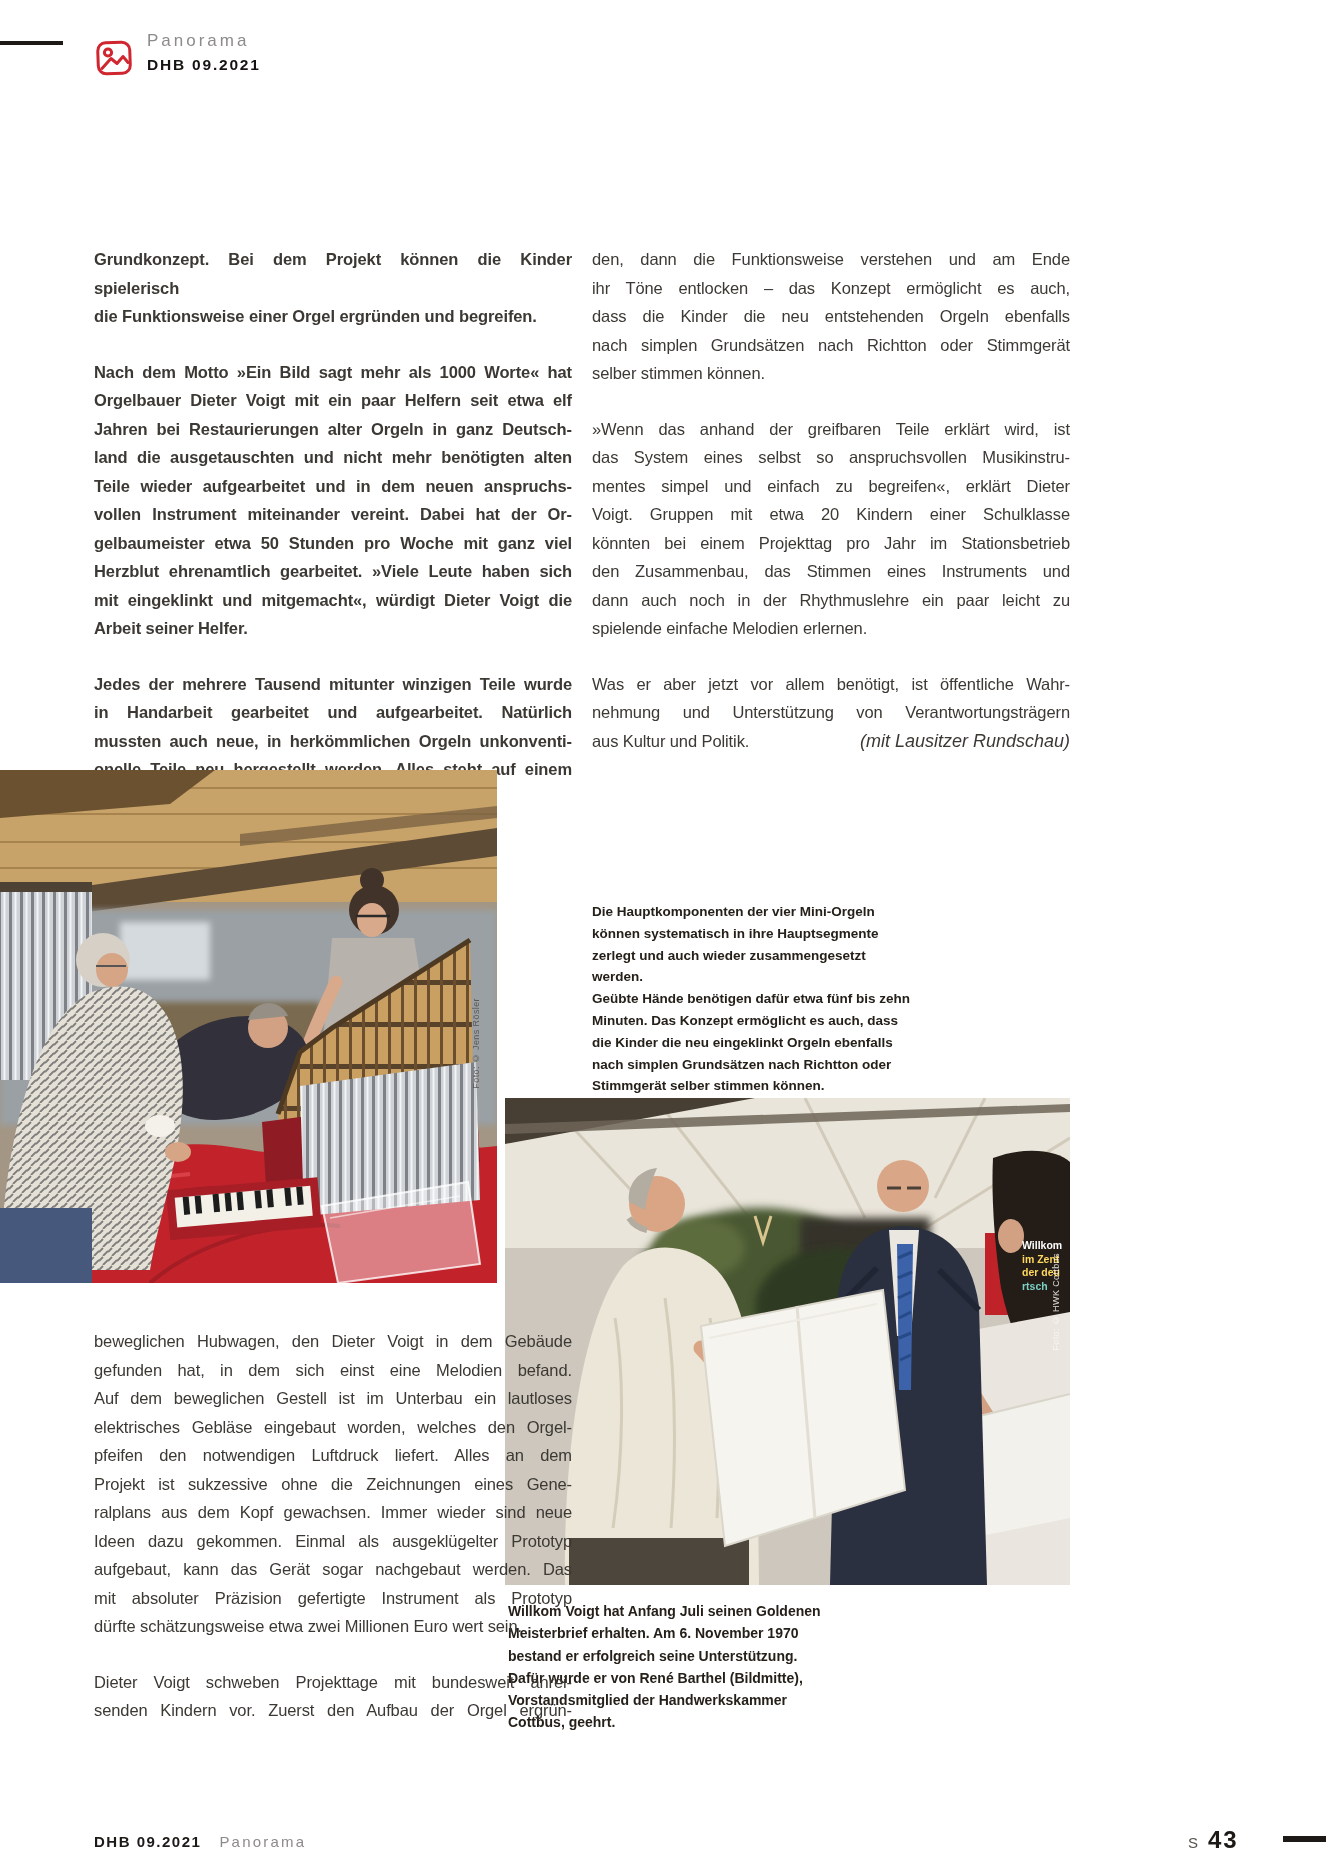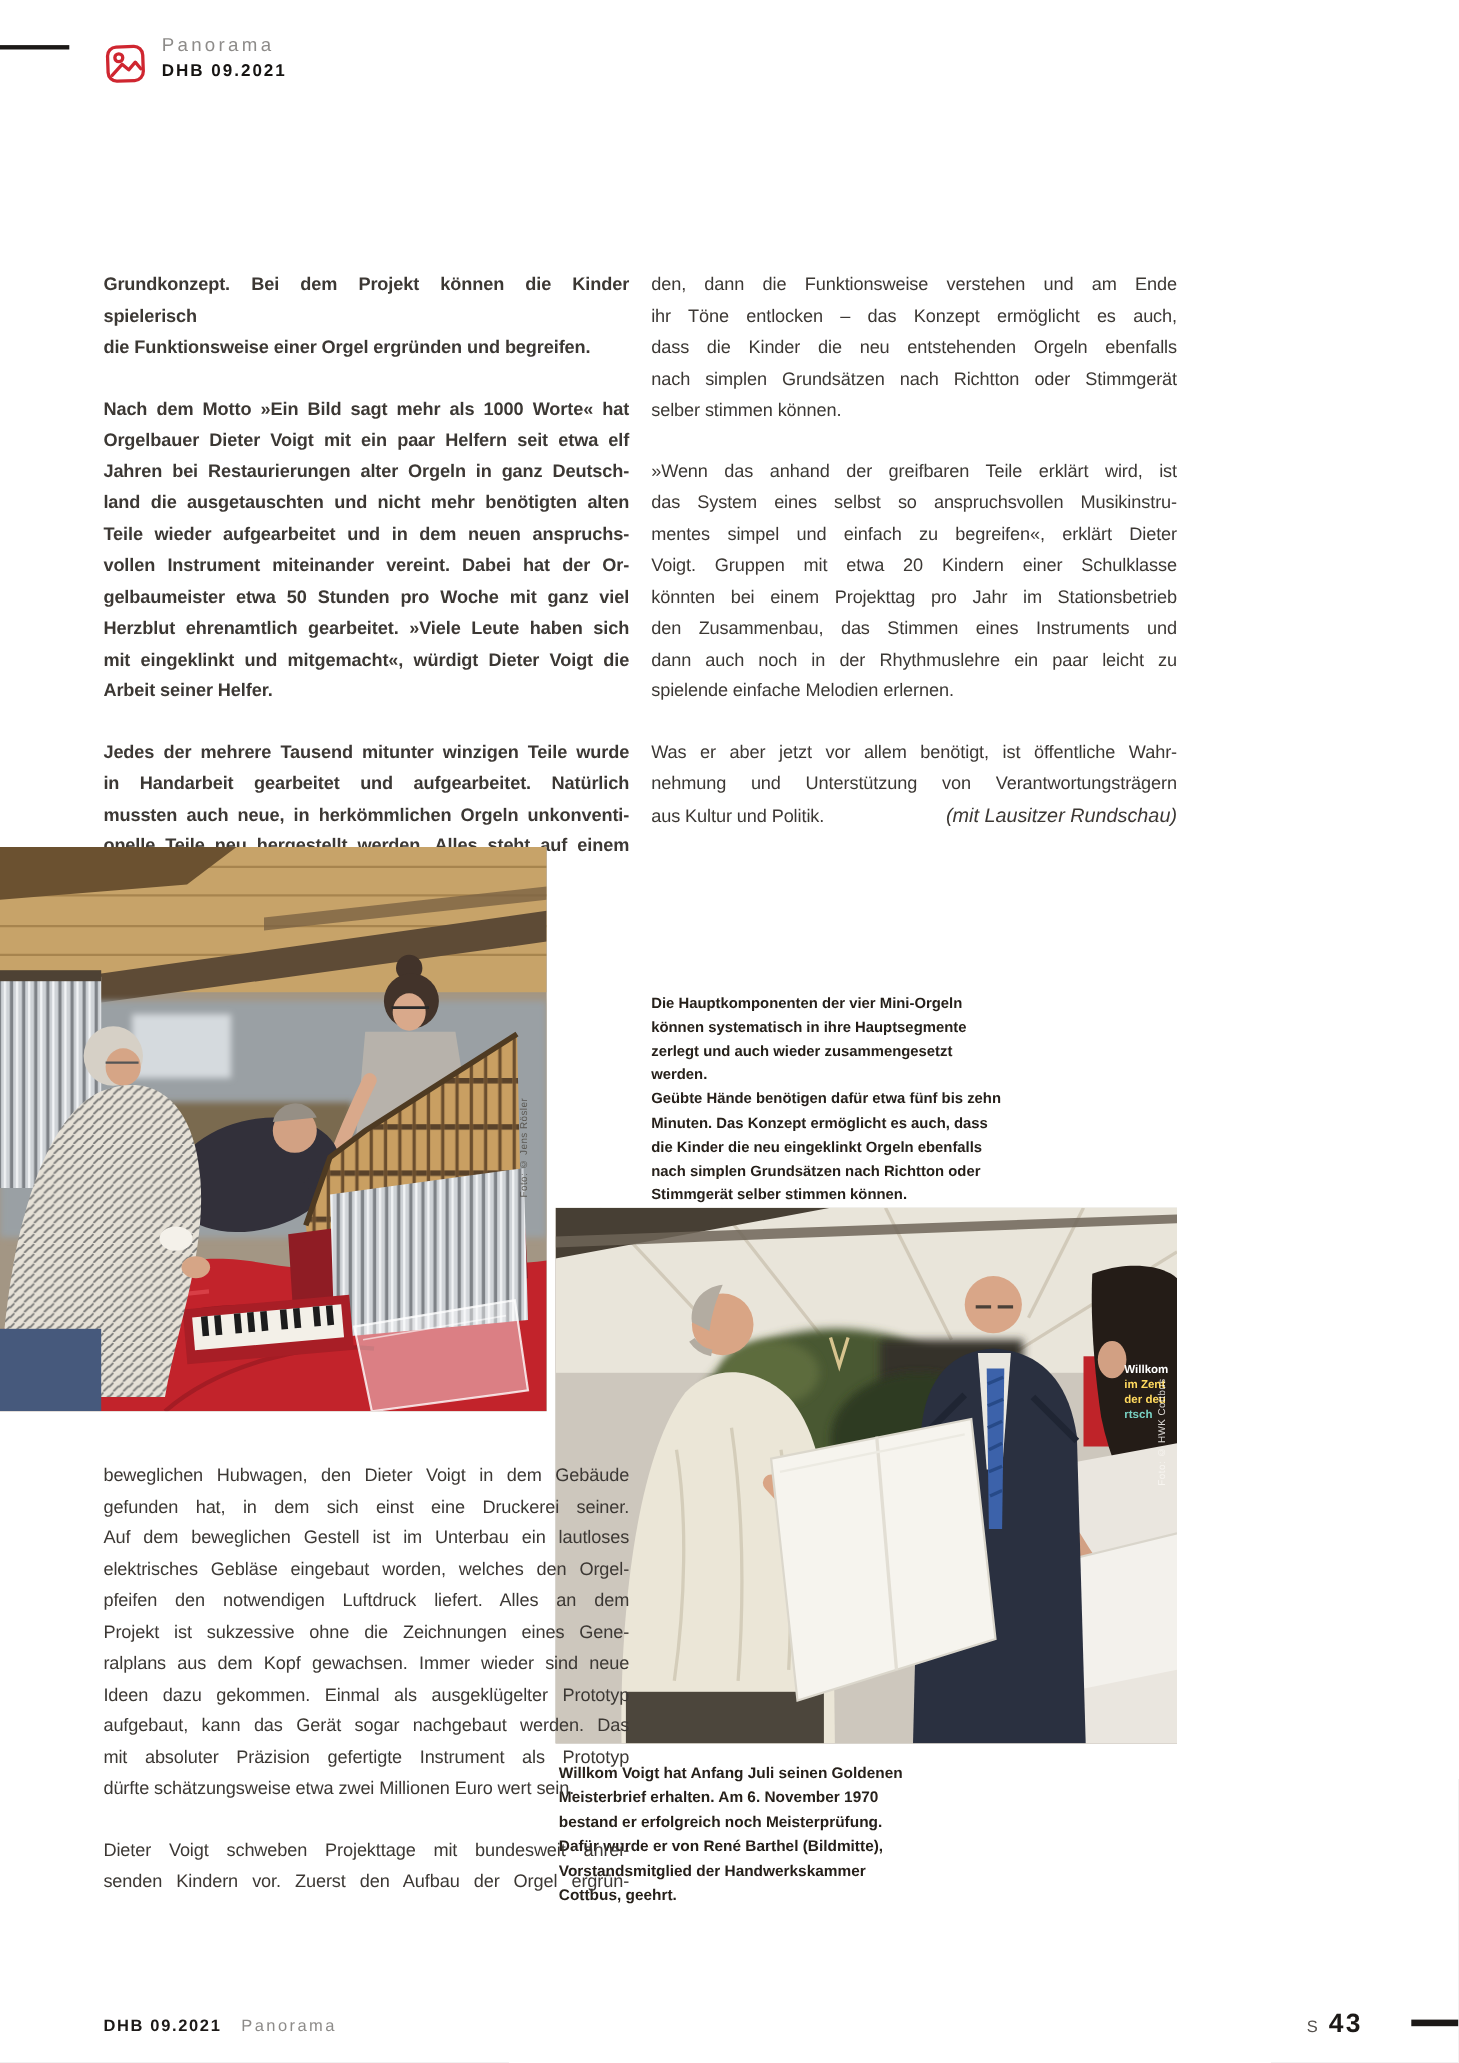--- a/index.html
+++ b/index.html
@@ -349,30 +349,30 @@
       <div class="banner-line">Willkom</div>
       <div class="banner-line">im Zent</div>
       <div class="banner-line">der deu</div>
       <div class="banner-line">rtsch</div>
     </div>
   <div class="abs vcredit vcredit2">Foto: © HWK Cottbus</div>
 
   <div class="abs caption caption2">
       <div class="cap-line">Willkom Voigt hat Anfang Juli seinen Goldenen</div>
       <div class="cap-line">Meisterbrief erhalten. Am 6. November 1970</div>
-      <div class="cap-line">bestand er erfolgreich noch Meisterprüfung.</div>
+      <div class="cap-line">bestand er erfolgreich seine Unterstützung.</div>
       <div class="cap-line">Dafür wurde er von René Barthel (Bildmitte),</div>
       <div class="cap-line">Vorstandsmitglied der Handwerkskammer</div>
       <div class="cap-line last">Cottbus, geehrt.</div>
     </div>
 
   <div class="abs bodycol col1b">
     <div class="para">
         <div class="bline">beweglichen Hubwagen, den Dieter Voigt in dem Gebäude</div>
-        <div class="bline">gefunden hat, in dem sich einst eine Druckerei seiner.</div>
+        <div class="bline">gefunden hat, in dem sich einst eine Melodien befand.</div>
         <div class="bline">Auf dem beweglichen Gestell ist im Unterbau ein lautloses</div>
         <div class="bline">elektrisches Gebläse eingebaut worden, welches den Orgel-</div>
         <div class="bline">pfeifen den notwendigen Luftdruck liefert. Alles an dem</div>
         <div class="bline">Projekt ist sukzessive ohne die Zeichnungen eines Gene-</div>
         <div class="bline">ralplans aus dem Kopf gewachsen. Immer wieder sind neue</div>
         <div class="bline">Ideen dazu gekommen. Einmal als ausgeklügelter Prototyp</div>
         <div class="bline">aufgebaut, kann das Gerät sogar nachgebaut werden. Das</div>
         <div class="bline">mit absoluter Präzision gefertigte Instrument als Prototyp</div>
         <div class="bline last">dürfte schätzungsweise etwa zwei Millionen Euro wert sein.</div>
       </div>

